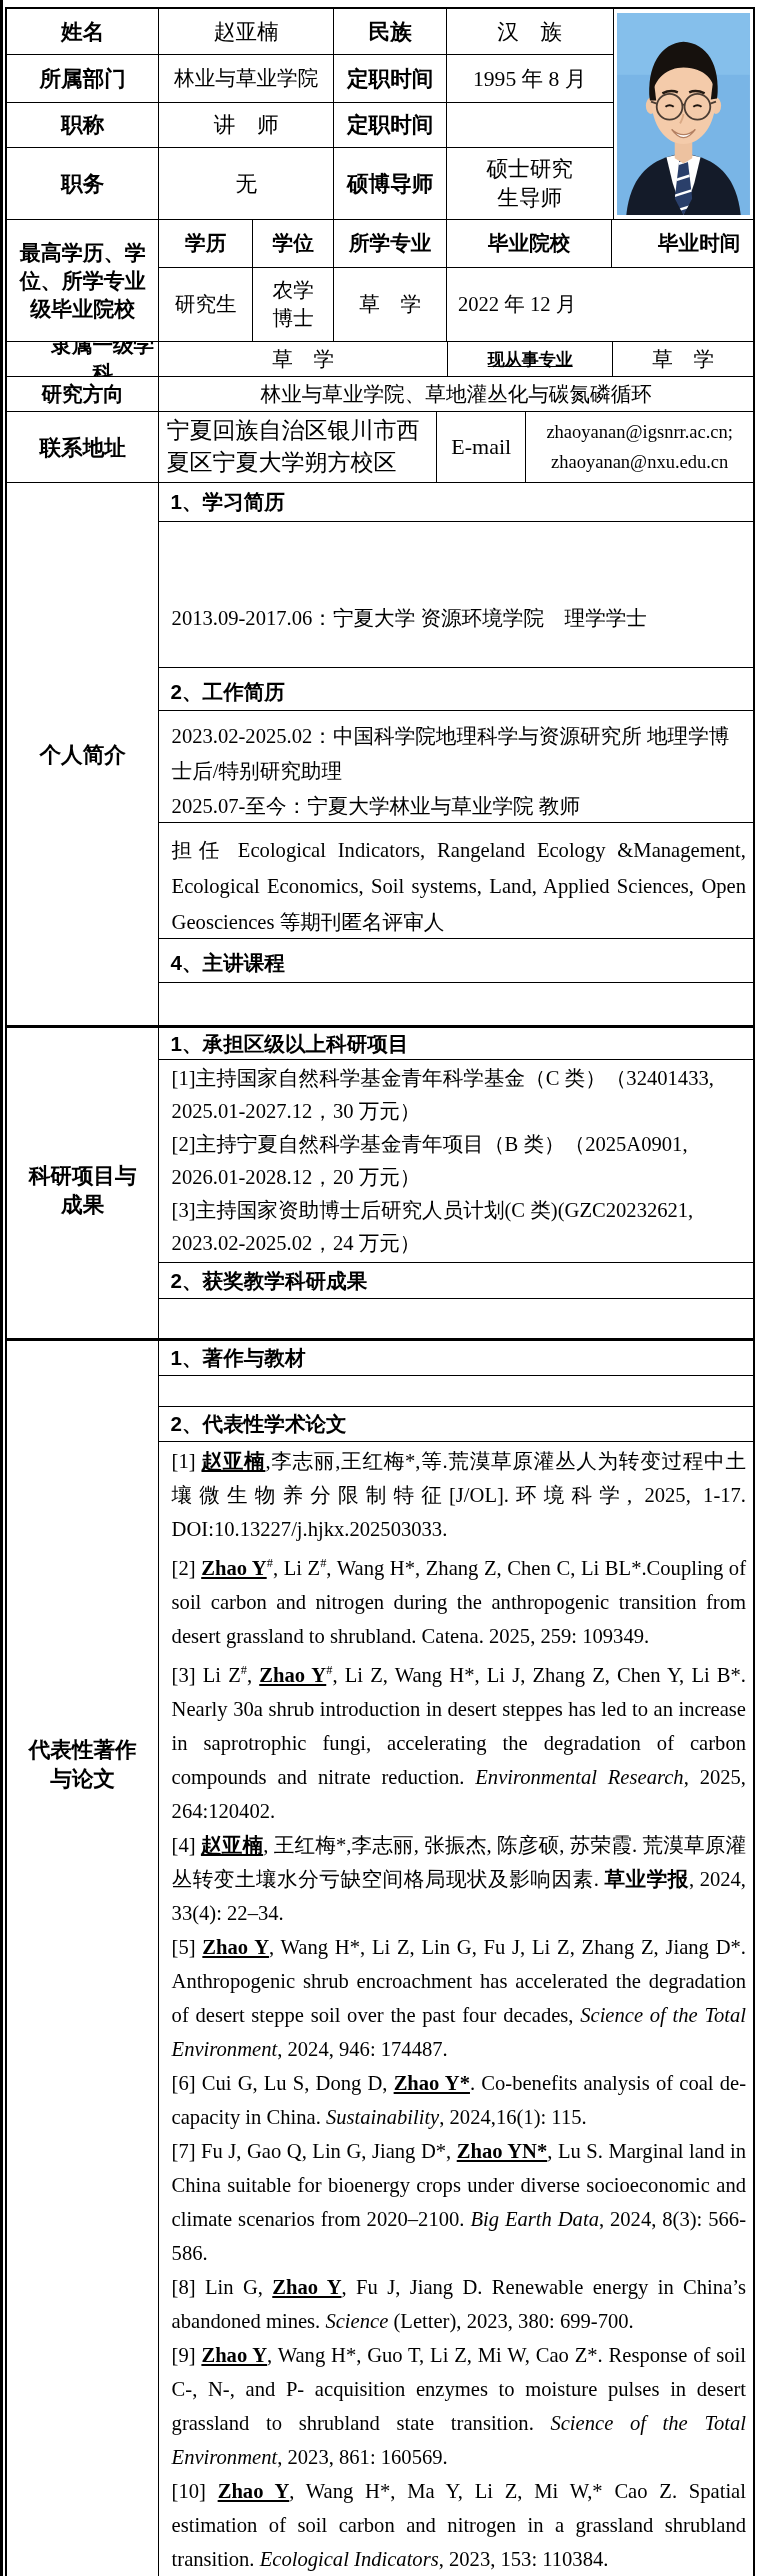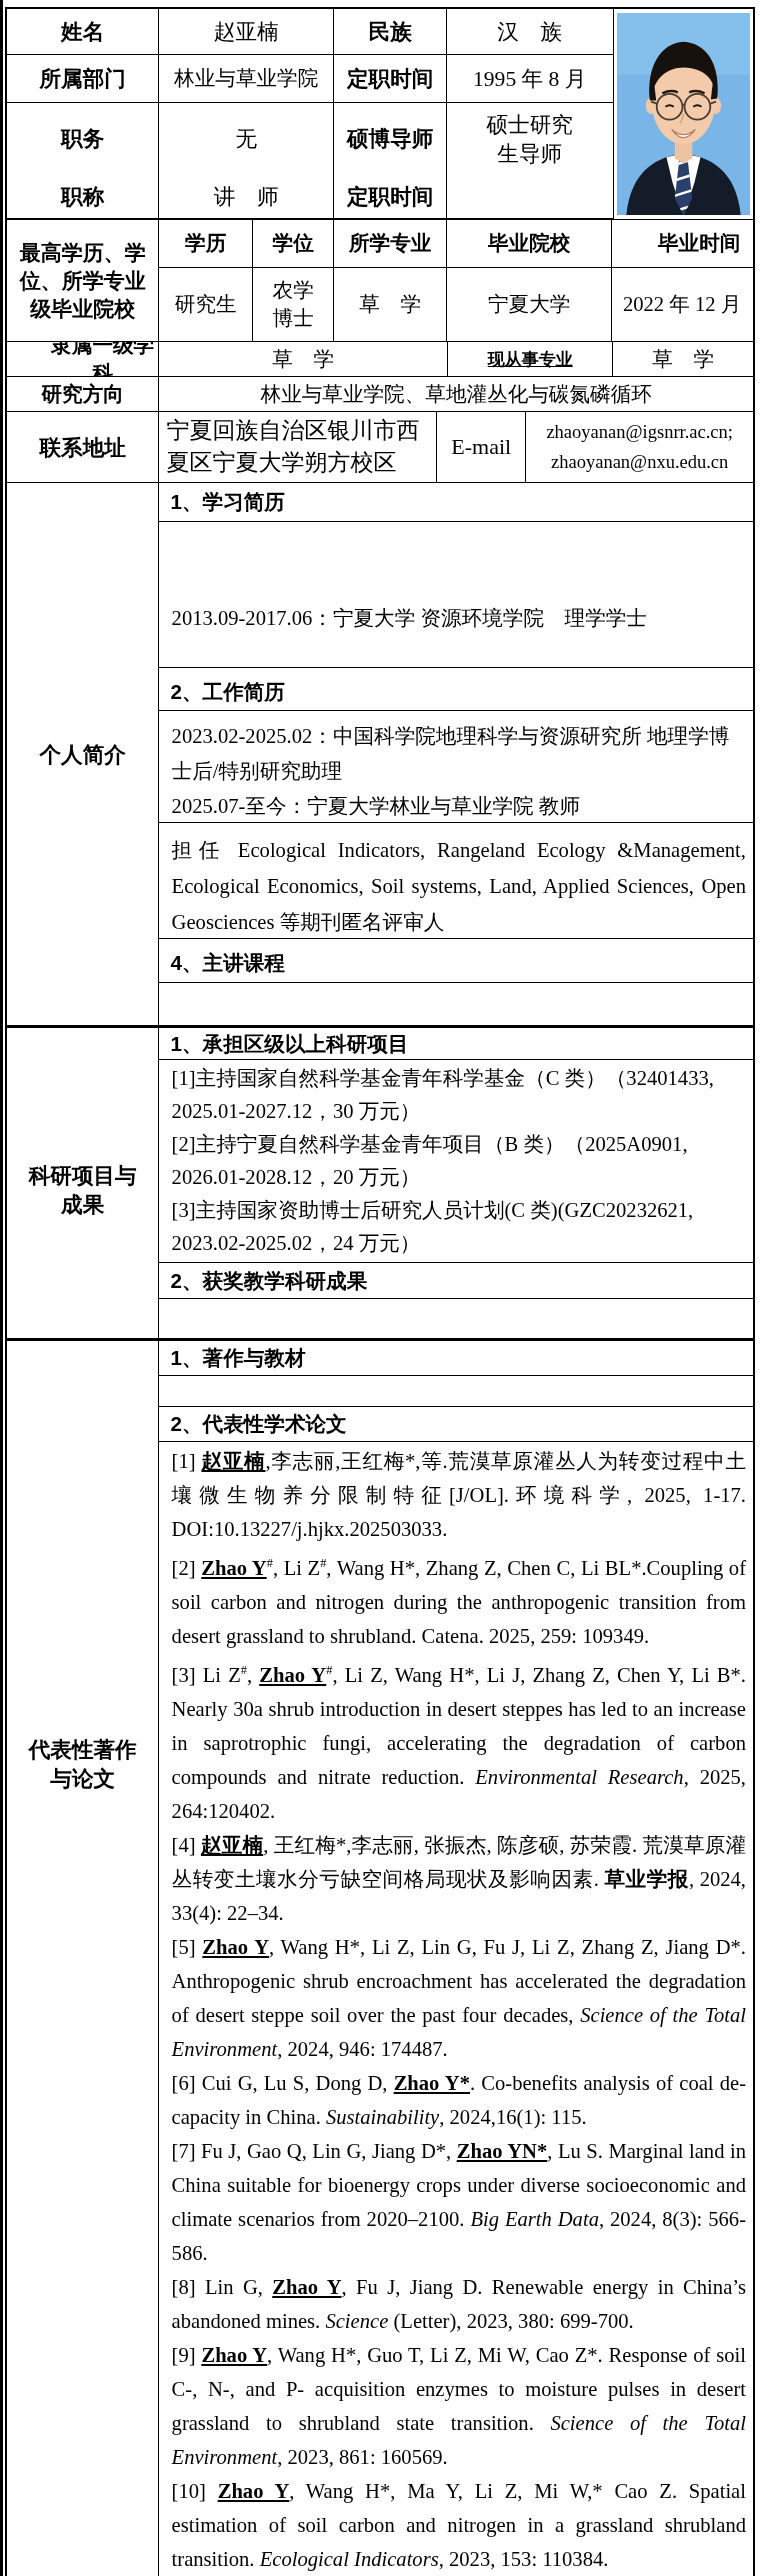--- a/index.html
+++ b/index.html
@@ -43,33 +43,33 @@
           <div class="c w340 val">赵亚楠</div>
           <div class="c w220 lbl">民族</div>
           <div class="c w321 val last">汉　族</div>
         </div>
         <div class="r bb" style="height:47px;">
           <div class="c w295 lbl">所属部门</div>
           <div class="c w340 val" style="font-size:20.6px;">林业与草业学院</div>
           <div class="c w220 lbl">定职时间</div>
           <div class="c w321 val last">1995 年 8 月</div>
         </div>
+        <div class="r bb" style="height:44px;">
+          <div class="c w295 lbl">职称</div>
+          <div class="c w340 val">讲　师</div>
+          <div class="c w220 lbl">定职时间</div>
+          <div class="c w321 val last"></div>
+        </div>
         <div class="r" style="height:72px;">
           <div class="c w295 lbl">职务</div>
           <div class="c w340 val">无</div>
           <div class="c w220 lbl">硕博导师</div>
           <div class="c w321 last">
               <span class="val" style="display:inline-block;max-width:93px;">硕士研究生导师</span>
             </div>
-        </div>
-        <div class="r bb" style="height:44px;">
-          <div class="c w295 lbl">职称</div>
-          <div class="c w340 val">讲　师</div>
-          <div class="c w220 lbl">定职时间</div>
-          <div class="c w321 val last"></div>
         </div>
       </div>
       <div class="c w272 last photo-wrap" style="border-left:1.5px solid #000;width:139px;">
         <svg width="133" height="202" viewBox="0 0 258 392">
           <rect x="0" y="0" width="258" height="392" fill="#79b5e6"></rect>
           <rect x="0" y="0" width="258" height="120" fill="#85bfeb"></rect>
 
           <path d="M18,392 C26,318 62,292 96,280 L129,270 L162,280 C196,292 232,318 240,392 Z" fill="#141b29"></path>
 
           <path d="M96,280 L129,272 L162,280 L150,330 L129,392 L108,330 Z" fill="#ffffff"></path>
@@ -132,21 +132,20 @@
           <div class="c last" style="width:140px;">
               <span class="lbl" style="font-size:20.6px;margin-left:34px;">毕业时间</span>
             </div>
         </div>
         <div class="r" style="height:74px;">
           <div class="c w183 val" style="font-size:20.6px;">研究生</div>
           <div class="c w157">
               <span class="val" style="display:inline-block;max-width:52px;font-size:20.6px;">农学博士</span>
             </div>
           <div class="c w220 val" style="font-size:20.6px;">草　学</div>
-          <div class="c w321 val" style="font-size:20.6px;">宁夏大学</div>
           <div class="c last val" style="width:140px;font-size:20.6px;">2022 年 12 月</div>
         </div>
       </div>
     </div>
 
     <div class="r bb" style="height:34px;">
       <div class="c w295 lbl" style="font-size:20.6px;padding-left:40px;">隶属一级学科</div>
       <div class="c w560 val" style="font-size:20.6px;">草　学</div>
       <div class="c w321 lbl" style="font-size:17px;text-decoration:underline;">现从事专业</div>
       <div class="c w272 last val" style="font-size:20.6px;">草　学</div>

